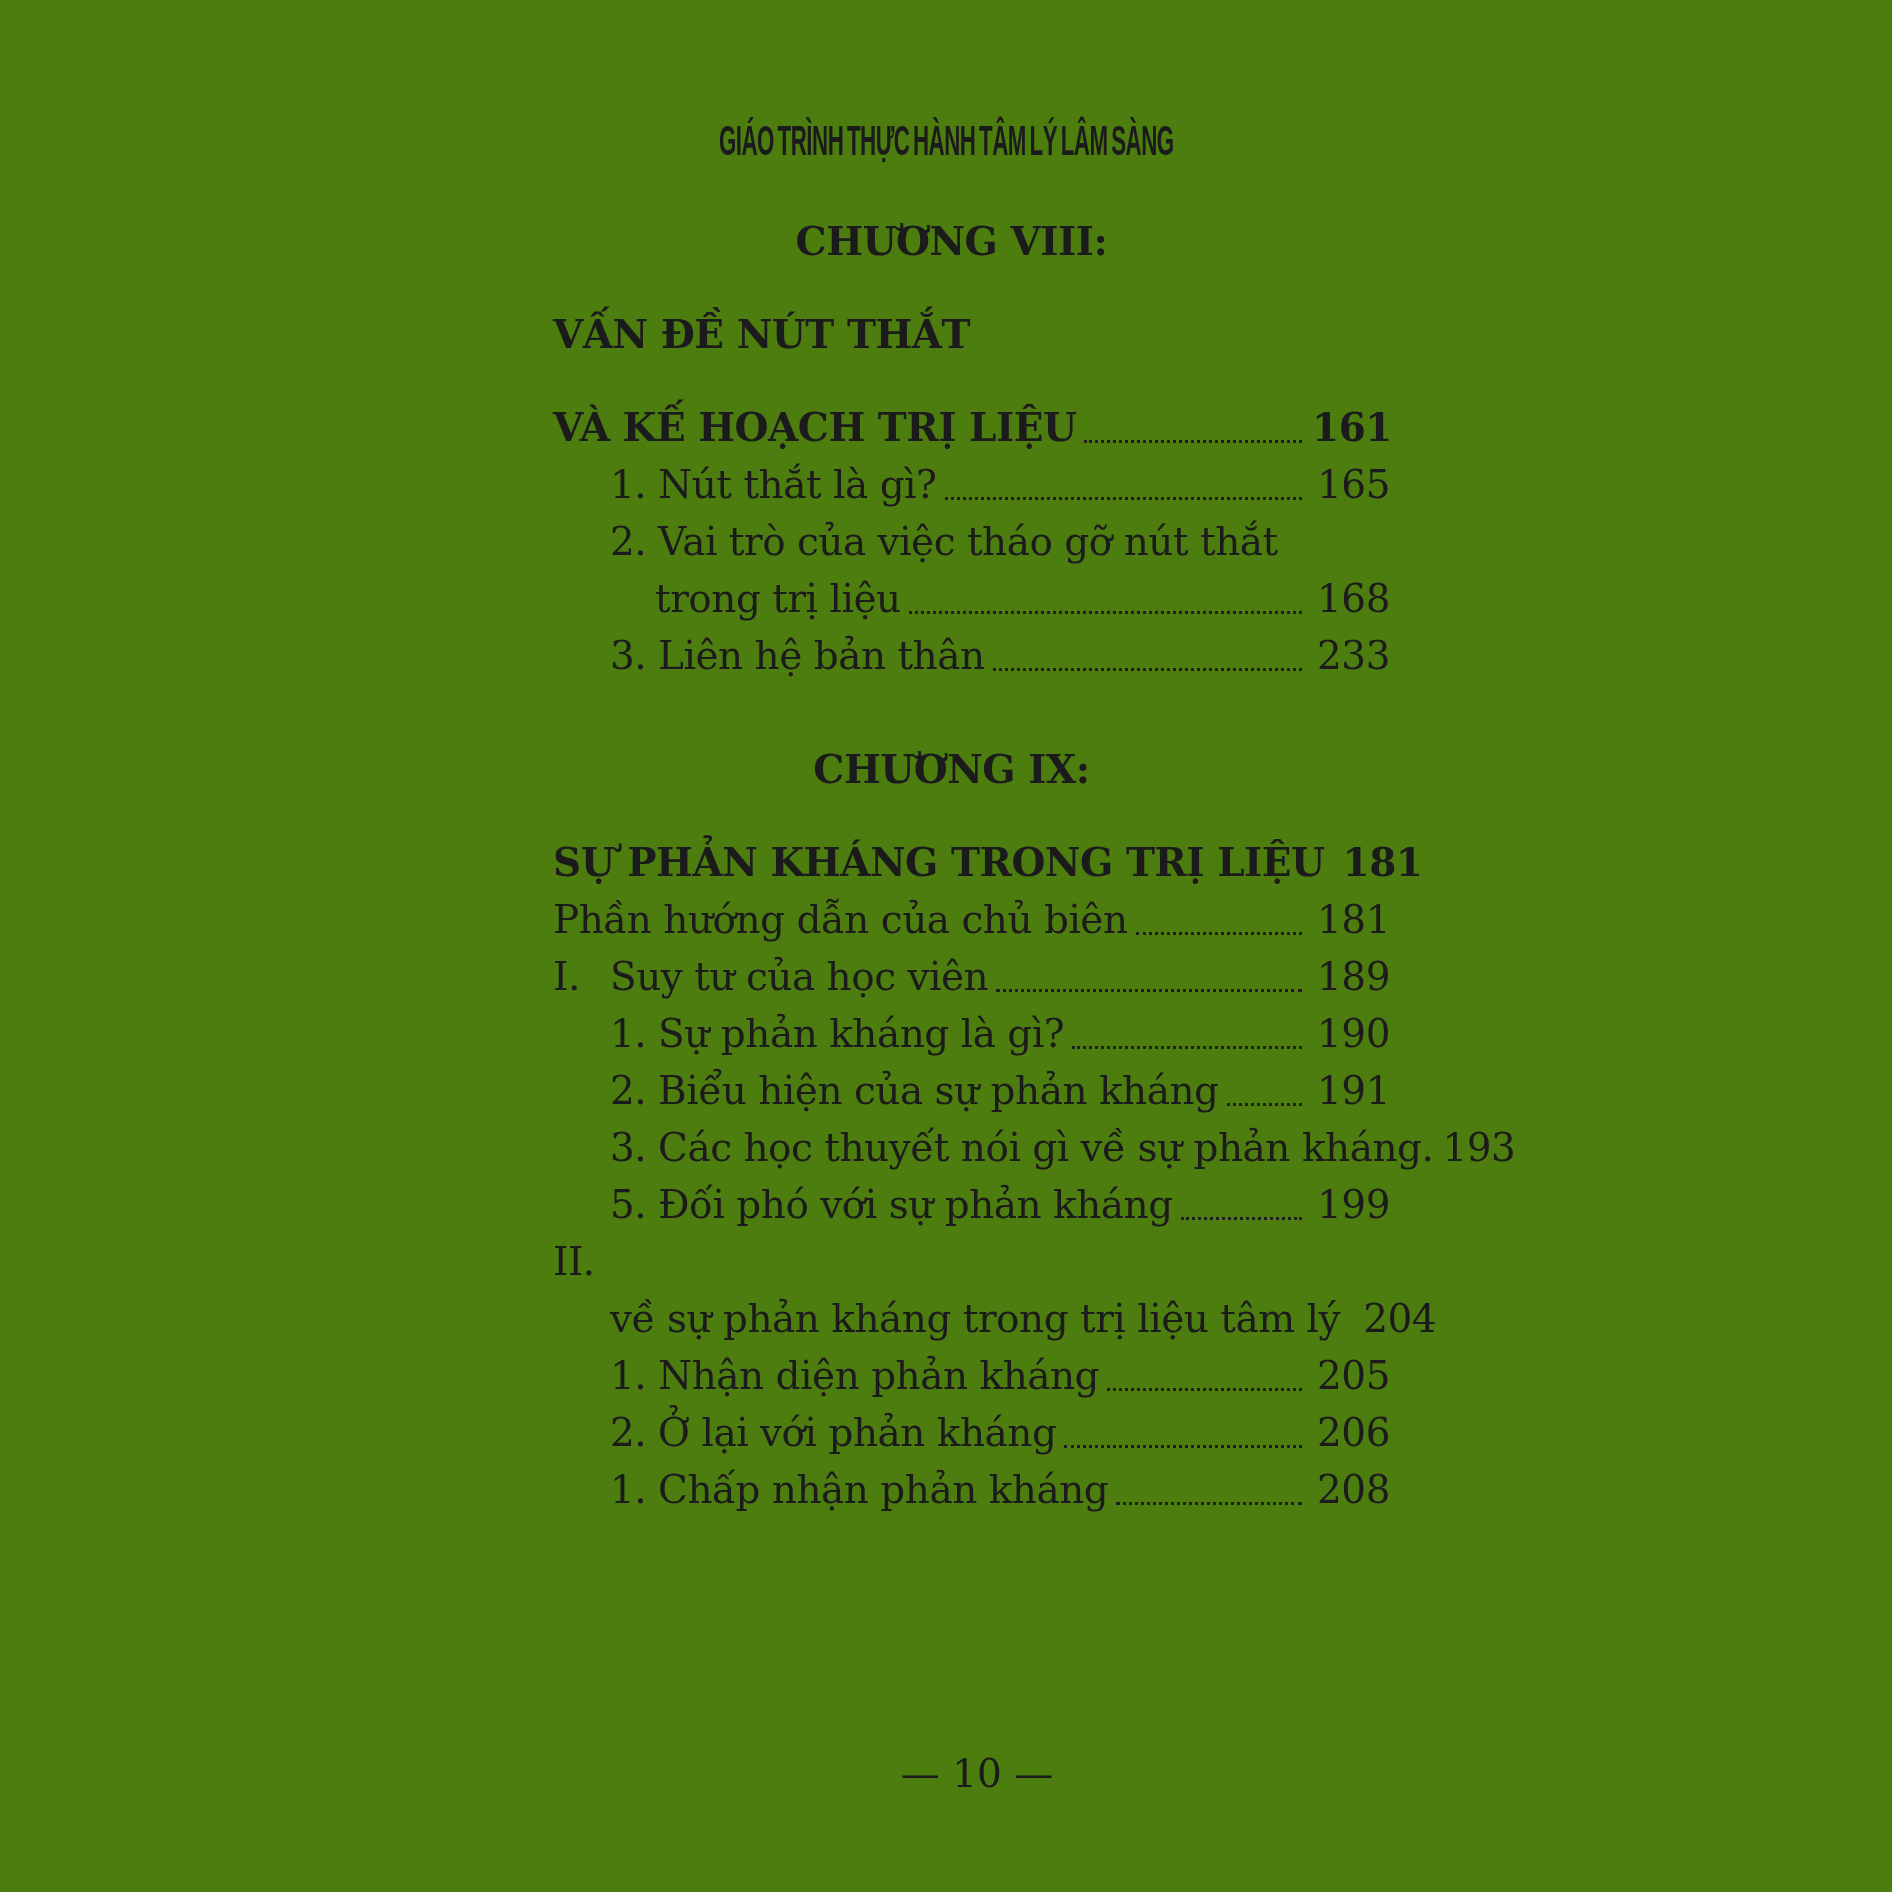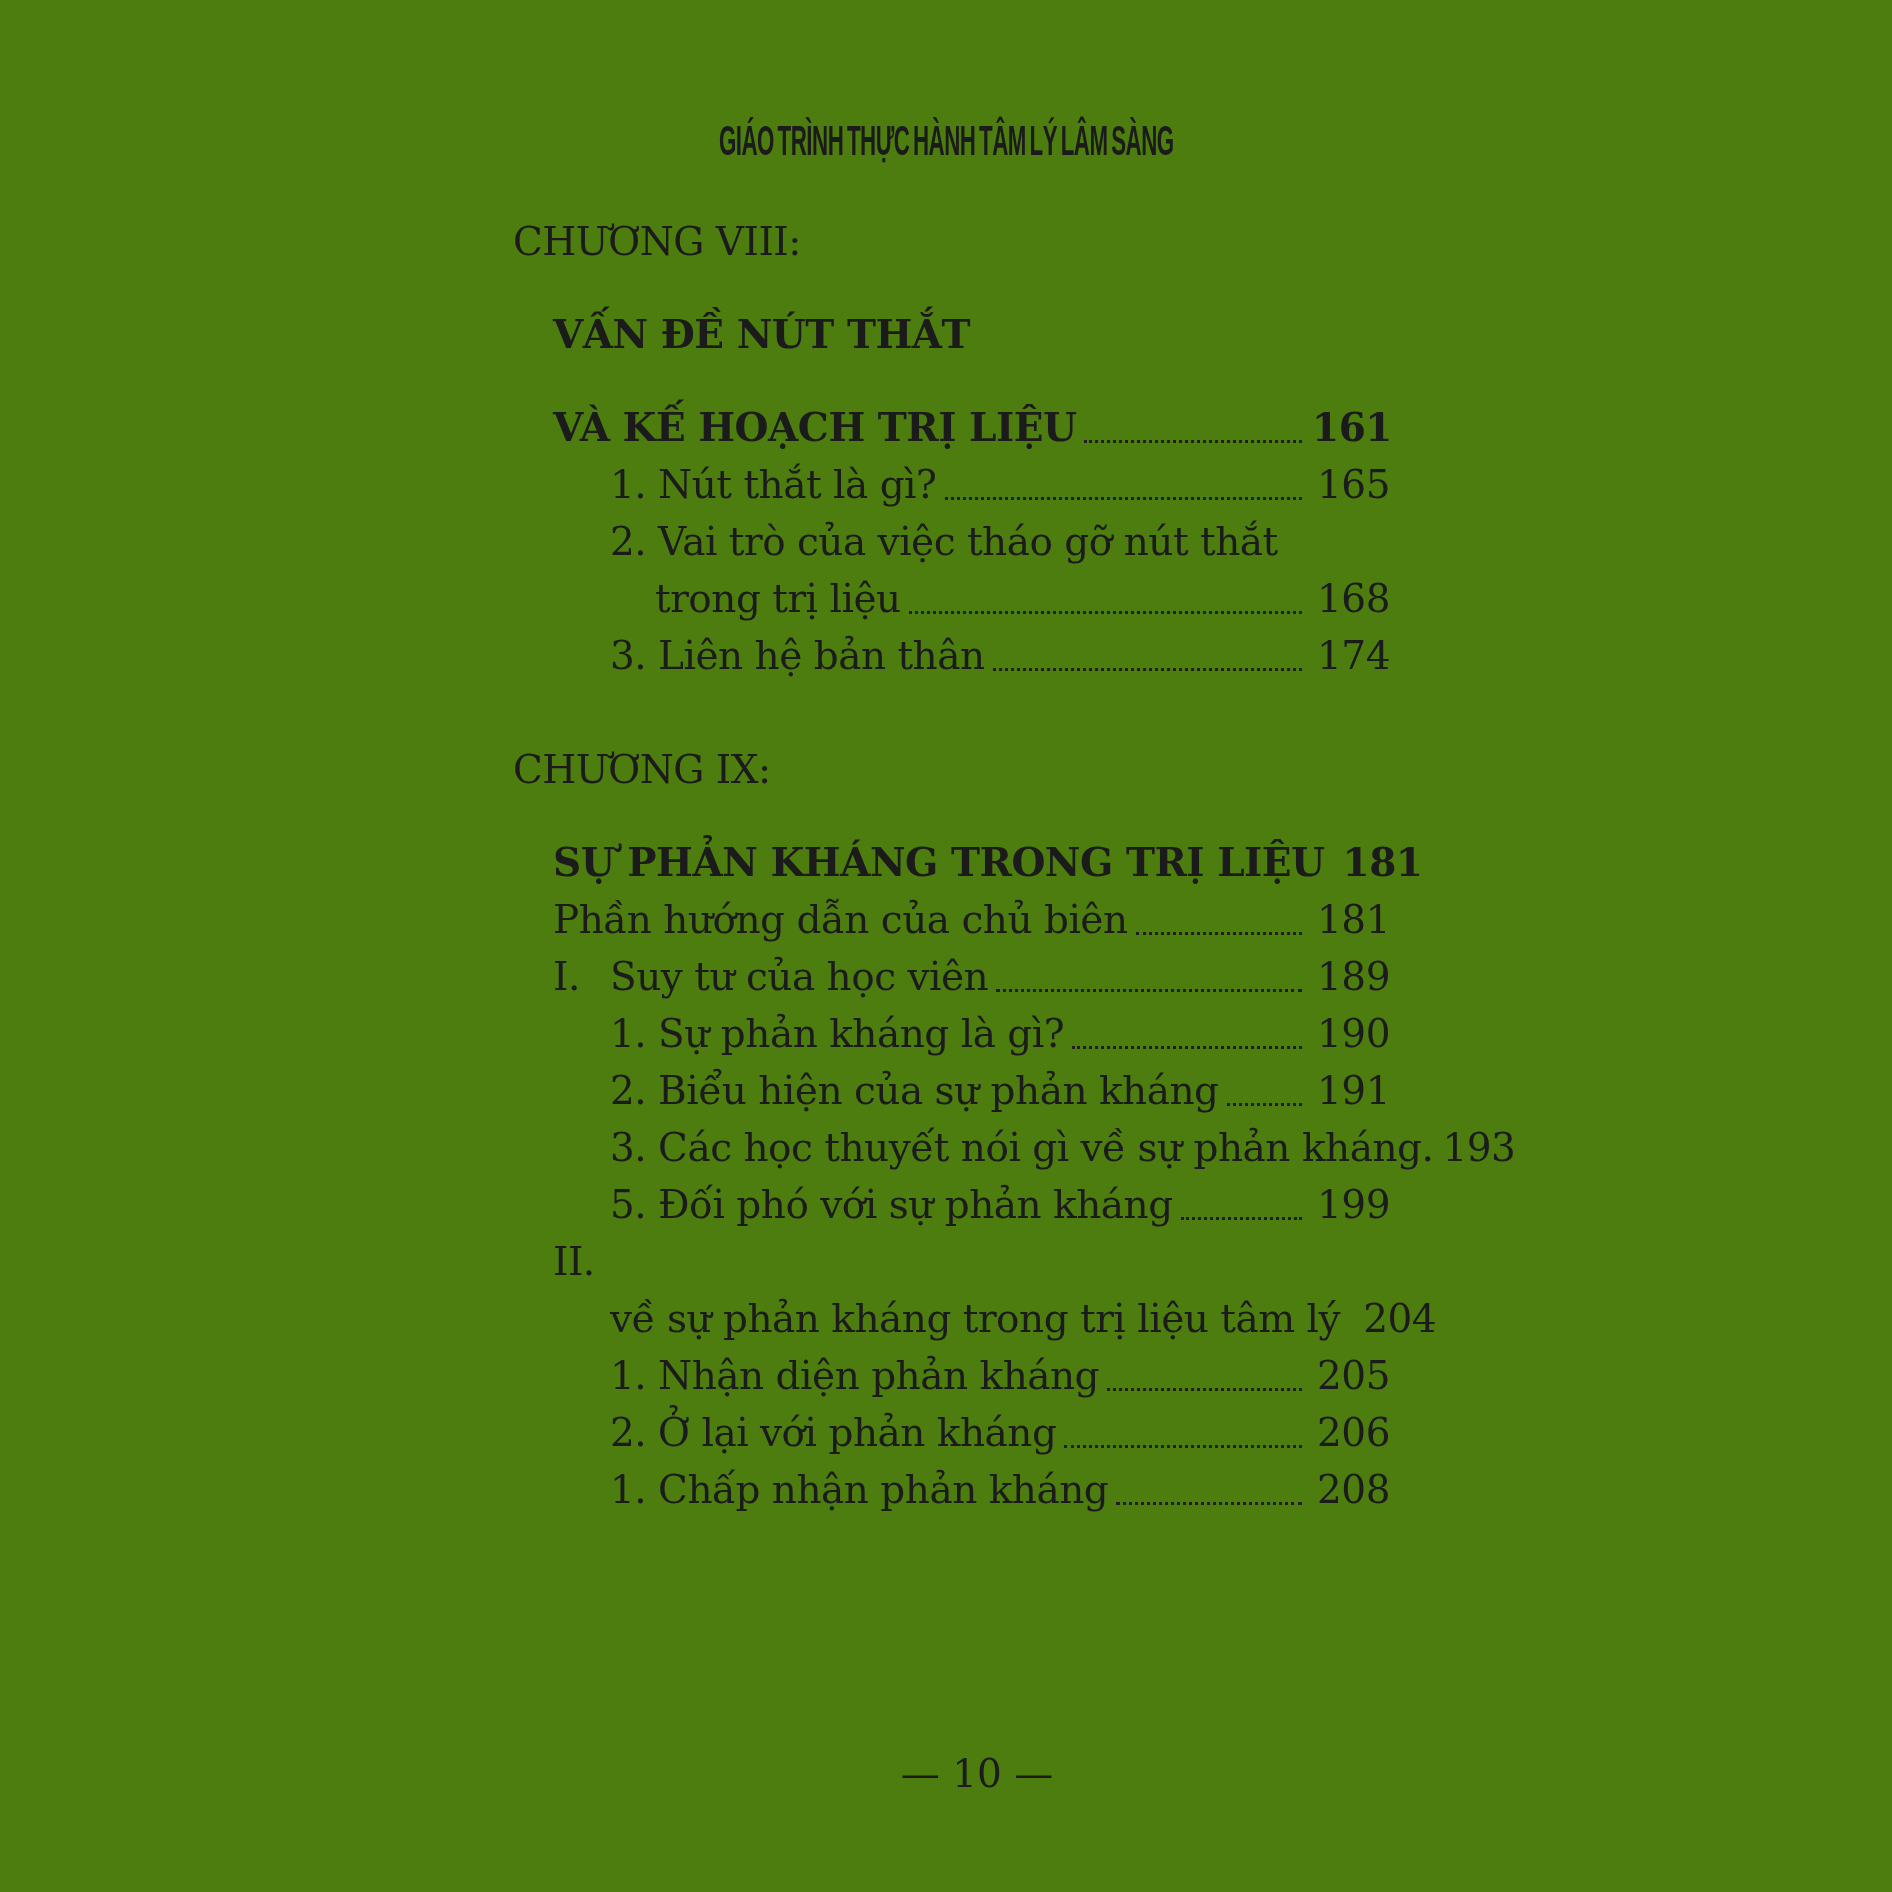--- a/index.html
+++ b/index.html
@@ -40,21 +40,21 @@
   }
   .row {
     display: flex;
     height: 57px;
     line-height: 57px;
     font-size: 39px;
     letter-spacing: -0.5px;
     white-space: pre;
   }
   .gap { height: 57px; }
-  .s-chapter { font-weight: 400; }
+  .s-chapter { font-weight: 700; justify-content: center; }
   .s-title   { margin-left: 40px;  font-weight: 700; margin-top: 36px; }
   .s-sub     { margin-left: 40px; align-items: center; }
   .s-roman   { margin-left: 40px; }
   .s-roman .num { flex: none; display: inline-block; width: 57px; }
   .s-item    { margin-left: 97px; }
   .s-cont    { margin-left: 142px; }
   .txt { flex: none; }
   .leader {
     flex: 1 1 auto;
     align-self: flex-end;
@@ -86,21 +86,21 @@
     <span class="header-inner">GIÁO TRÌNH THỰC HÀNH TÂM LÝ LÂM SÀNG</span>
   </div>
 
   <div class="toc">
       <div class="row s-chapter"><span class="txt">CHƯƠNG VIII:</span></div>
       <div class="row s-title"><span class="txt">VẤN ĐỀ NÚT THẮT</span></div>
       <div class="row s-title"><span class="txt">VÀ KẾ HOẠCH TRỊ LIỆU</span><div class="leader"></div><span class="pg">161</span></div>
       <div class="row s-item"><span class="txt">1. Nút thắt là gì?</span><div class="leader"></div><span class="pg">165</span></div>
       <div class="row s-item"><span class="txt">2. Vai trò của việc tháo gỡ nút thắt</span></div>
       <div class="row s-cont"><span class="txt">trong trị liệu</span><div class="leader"></div><span class="pg">168</span></div>
-      <div class="row s-item"><span class="txt">3. Liên hệ bản thân</span><div class="leader"></div><span class="pg">174</span></div>
+      <div class="row s-item"><span class="txt">3. Liên hệ bản thân</span><div class="leader"></div><span class="pg">233</span></div>
       <div class="gap"></div>
       <div class="row s-chapter"><span class="txt">CHƯƠNG IX:</span></div>
       <div class="row s-title"><span class="txt">SỰ PHẢN KHÁNG TRONG TRỊ LIỆU</span><div class="leader"></div><span class="pg">181</span></div>
       <div class="row s-sub"><span class="txt">Phần hướng dẫn của chủ biên</span><div class="leader"></div><span class="pg">181</span></div>
       <div class="row s-roman"><span class="num">I.</span><span class="txt">Suy tư của học viên</span><div class="leader"></div><span class="pg">189</span></div>
       <div class="row s-item"><span class="txt">1. Sự phản kháng là gì?</span><div class="leader"></div><span class="pg">190</span></div>
       <div class="row s-item"><span class="txt">2. Biểu hiện của sự phản kháng</span><div class="leader"></div><span class="pg">191</span></div>
       <div class="row s-item"><span class="txt">3. Các học thuyết nói gì về sự phản kháng.</span><div class="leader nodots"></div><span class="pg">193</span></div>
       <div class="row s-item"><span class="txt">5. Đối phó với sự phản kháng</span><div class="leader"></div><span class="pg">199</span></div>
       <div class="row s-roman"><span class="num">II.</span></div>

